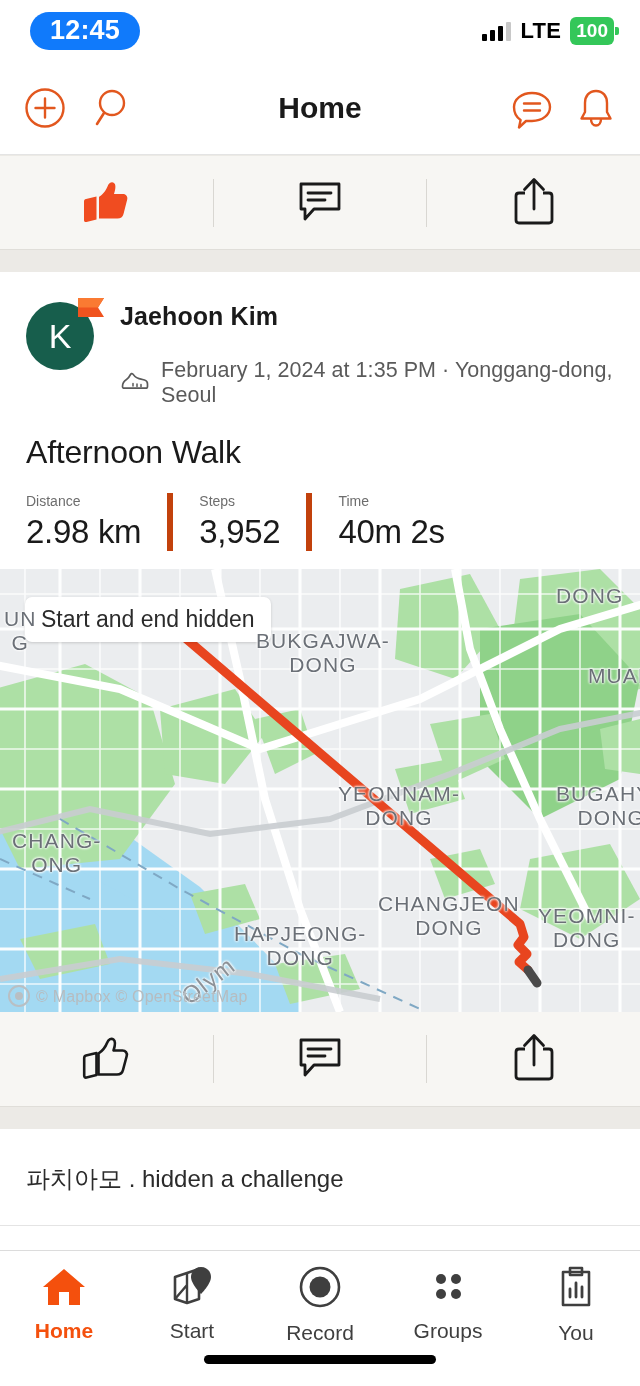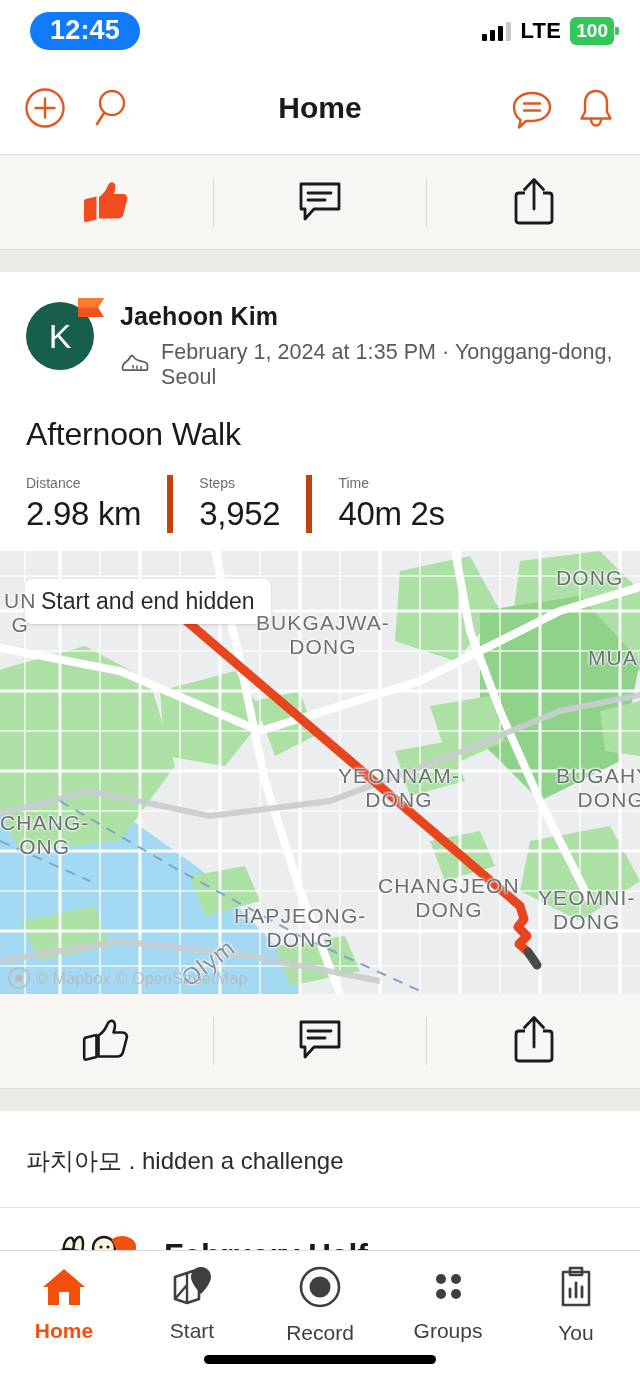--- a/index.html
+++ b/index.html
@@ -89,21 +89,21 @@
   .avatar {
     width:68px; height:68px; border-radius:50%;
     background:#175E4C; color:#fff;
     display:flex; align-items:center; justify-content:center;
     font-size:34px; font-weight:400;
     margin-top:4px;
   }
   .avatar-badge { position:absolute; top:-4px; right:-10px; }
   .head-text { padding-left:22px; padding-top:4px; }
   .username { font-size:25px; font-weight:700; color:#1a1a1a; letter-spacing:0.1px; }
-  .meta-row { display:flex; align-items:center; gap:11px; margin-top:9px; }
+  .meta-row { display:flex; align-items:center; gap:11px; margin-top:27px; }
   .meta-text { font-size:21.5px; color:#5a5a5a; letter-spacing:0.05px; }
 
   .post-title {
     font-size:32px; font-weight:400; color:#1a1a1a;
     padding:26px 26px 0 26px; letter-spacing:-0.2px;
   }
 
   
   .stats { display:flex; padding:22px 26px 18px 26px; }
   .stat { padding-right:26px; }
@@ -364,21 +364,21 @@
     <div class="map-label" style="left:556px; top:15px;">DONG</div>
     <div class="map-label" style="left:4px;   top:30px;margin-top:8px;">UN
 G</div>
     <div class="map-label" style="left:256px; top:60px;">BUKGAJWA-
 DONG</div>
     <div class="map-label" style="left:588px; top:95px;">MUAK</div>
     <div class="map-label" style="left:338px; top:213px;">YEONNAM-
 DONG</div>
     <div class="map-label" style="left:556px; top:213px;">BUGAHYE
 DONG</div>
-    <div class="map-label" style="left:0px;   top:260px;">CHANG-
+    <div class="map-label" style="left:12px;   top:260px;">CHANG-
 ONG</div>
     <div class="map-label" style="left:378px; top:323px;">CHANGJEON
 DONG</div>
     <div class="map-label" style="left:538px; top:335px;">YEOMNI-
 DONG</div>
     <div class="map-label" style="left:234px; top:353px;">HAPJEONG-
 DONG</div>
     <div class="map-label" style="left:178px; top:398px; transform:rotate(-38deg); font-size:24px; color:#8d9298;">Olym</div>
 
     <div class="map-logo"></div>

